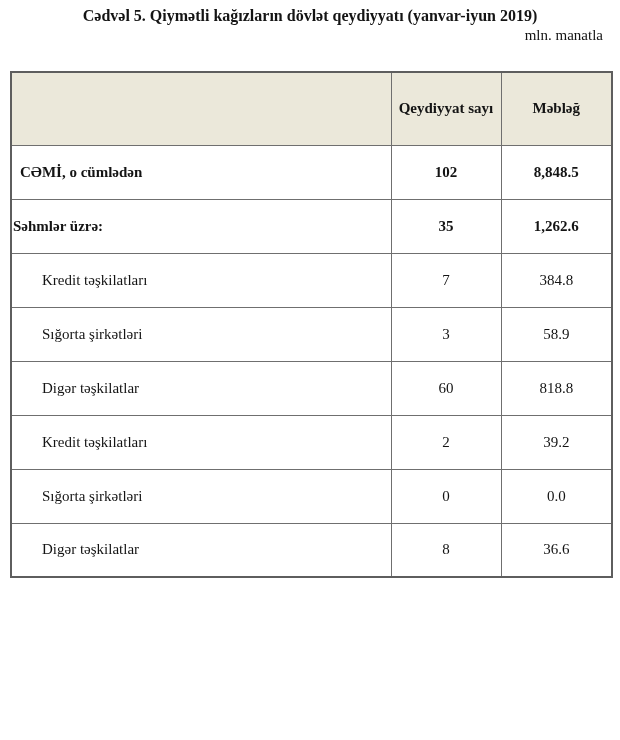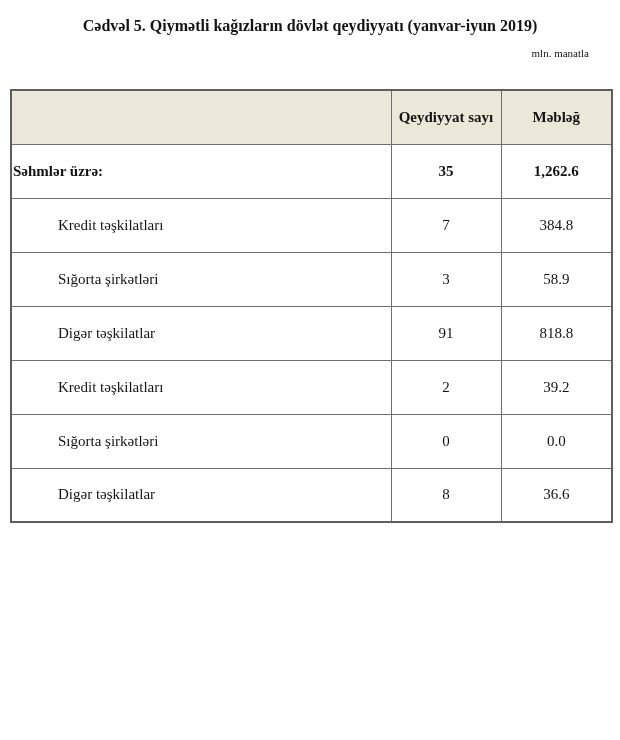--- a/index.html
+++ b/index.html
@@ -11,31 +11,30 @@
     overflow: hidden;
     font-family: "Liberation Serif", "DejaVu Serif", serif;
     color: #141414;
   }
   .page {
     position: relative;
     width: 620px;
     height: 740px;
   }
   .doc-title {
-    margin-top: 15px;
+    margin-top: 5px;
     text-align: center;
     font-size: 16px;
     line-height: 21px;
     font-weight: bold;
   }
   .unit-note {
-    margin-top: 8px;
     text-align: right;
-    padding-right: 31px;
-    font-size: 11px;
+    padding-right: 17px;
+    font-size: 15px;
     line-height: 18px;
   }
   table.sec-table {
     border-collapse: collapse;
     table-layout: fixed;
     margin-left: 10px;
     margin-top: 27px;
     width: 601px;
     font-size: 15px;
   }
@@ -44,36 +43,36 @@
     border: 1px solid #6f6f6f;
     vertical-align: middle;
     overflow: hidden;
   }
   table.sec-table {
     border: 2px solid #5e5e5e;
   }
   col.c-label  { width: 380px; }
   col.c-count  { width: 110px; }
   col.c-amount { width: 111px; }
-  thead tr { height: 54px; }
+  thead tr { height: 73px; }
   tbody tr { height: 54px; }
   th.hcell {
     background: #ebe8da;
     font-weight: bold;
     text-align: center;
     font-size: 15px;
     line-height: 19px;
     padding: 2px 6px;
   }
   td.label-cell { text-align: left; }
   td.num-cell   { text-align: center; }
   tr.row-bold td { font-weight: bold; }
   td.ind0 { padding-left: 8px; }
   td.ind1 { }
-  td.ind2 { padding-left: 46px; }
+  td.ind2 { padding-left: 30px; }
 </style>
 </head>
 <body>
 
 <div class="page">
 
   <div class="doc-title">Cədvəl 5. Qiymətli kağızların dövlət qeydiyyatı (yanvar-iyun 2019)</div>
 
   <div class="unit-note">mln. manatla</div>
 
@@ -85,37 +84,42 @@
     </colgroup>
     <thead>
       <tr>
         <th class="hcell"></th>
         <th class="hcell">Qeydiyyat sayı</th>
         <th class="hcell">Məbləğ</th>
       </tr>
     </thead>
     <tbody id="table-body">
         <tr class="row-bold">
+          <td class="label-cell ind0">CƏMİ, o cümlədən</td>
+          <td class="num-cell">102</td>
+          <td class="num-cell">8,848.5</td>
+        </tr>
+        <tr class="row-bold">
           <td class="label-cell ind1">Səhmlər üzrə:</td>
           <td class="num-cell">35</td>
           <td class="num-cell">1,262.6</td>
         </tr>
         <tr>
           <td class="label-cell ind2">Kredit təşkilatları</td>
           <td class="num-cell">7</td>
           <td class="num-cell">384.8</td>
         </tr>
         <tr>
           <td class="label-cell ind2">Sığorta şirkətləri</td>
           <td class="num-cell">3</td>
           <td class="num-cell">58.9</td>
         </tr>
         <tr>
           <td class="label-cell ind2">Digər təşkilatlar</td>
-          <td class="num-cell">91</td>
+          <td class="num-cell">60</td>
           <td class="num-cell">818.8</td>
         </tr>
         <tr>
           <td class="label-cell ind2">Kredit təşkilatları</td>
           <td class="num-cell">2</td>
           <td class="num-cell">39.2</td>
         </tr>
         <tr>
           <td class="label-cell ind2">Sığorta şirkətləri</td>
           <td class="num-cell">0</td>

